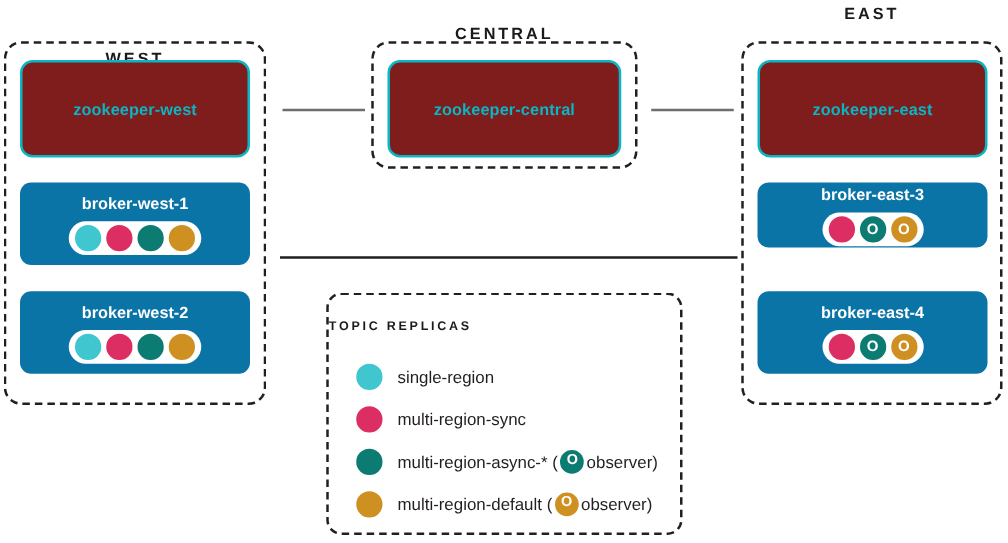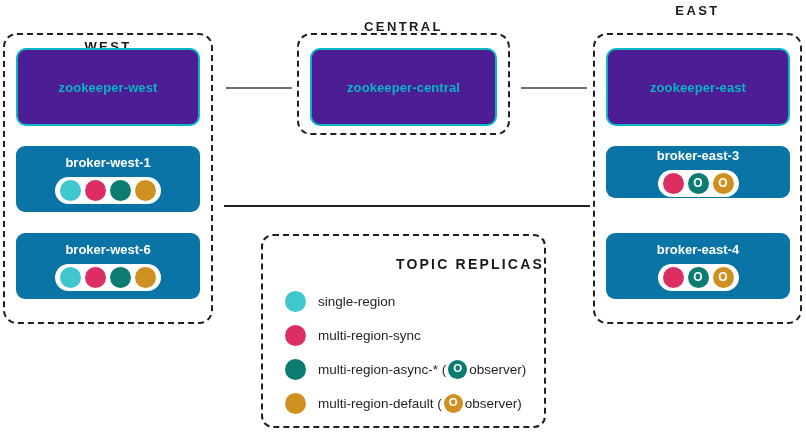--- a/index.html
+++ b/index.html
@@ -35,21 +35,21 @@
     box-sizing: border-box;
     background: transparent;
   }
 
   
   .zk-box {
     position: absolute;
     border: 2px solid #0ab5c4;
     border-radius: 10px;
     box-sizing: border-box;
-    background: #4c1d95;
+    background: #7f1d1d;
     display: flex;
     align-items: center;
     justify-content: center;
   }
   .zk-label {
     font-size: 13px;
     font-weight: bold;
     color: #0ab5c4;
     letter-spacing: 0.1px;
     white-space: nowrap;
@@ -111,22 +111,22 @@
     border: 2px dashed #231f20;
     border-radius: 12px;
     box-sizing: border-box;
     background: #ffffff;
   }
   #legend-title {
     position: absolute;
     top: 20px;
     left: 0;
     right: 0;
-    text-align: right;
-    font-size: 14px;
+    text-align: left;
+    font-size: 10px;
     font-weight: bold;
     letter-spacing: 2.2px;
     color: #1a1a1a;
   }
   .legend-rows {
     position: absolute;
     top: 48px;
     left: 22px;
     right: 10px;
   }
@@ -193,21 +193,21 @@
     <span class="broker-label">broker-west-1</span>
     <span class="replica-pill">
       <span class="dot" style="background-color: rgb(63, 198, 207);"></span>
       <span class="dot" style="background-color: rgb(221, 46, 99);"></span>
       <span class="dot" style="background-color: rgb(12, 123, 114);"></span>
       <span class="dot" style="background-color: rgb(207, 144, 34);"></span>
     </span>
   </div>
 
   <div class="broker-box" style="left:16px; top:233px; width:184px; height:66px;">
-    <span class="broker-label">broker-west-6</span>
+    <span class="broker-label">broker-west-2</span>
     <span class="replica-pill">
       <span class="dot" style="background-color: rgb(63, 198, 207);"></span>
       <span class="dot" style="background-color: rgb(221, 46, 99);"></span>
       <span class="dot" style="background-color: rgb(12, 123, 114);"></span>
       <span class="dot" style="background-color: rgb(207, 144, 34);"></span>
     </span>
   </div>
 
   <div class="zk-box" style="left:310px; top:48px; width:187px; height:78px;">
     <span class="zk-label">zookeeper-central</span>

